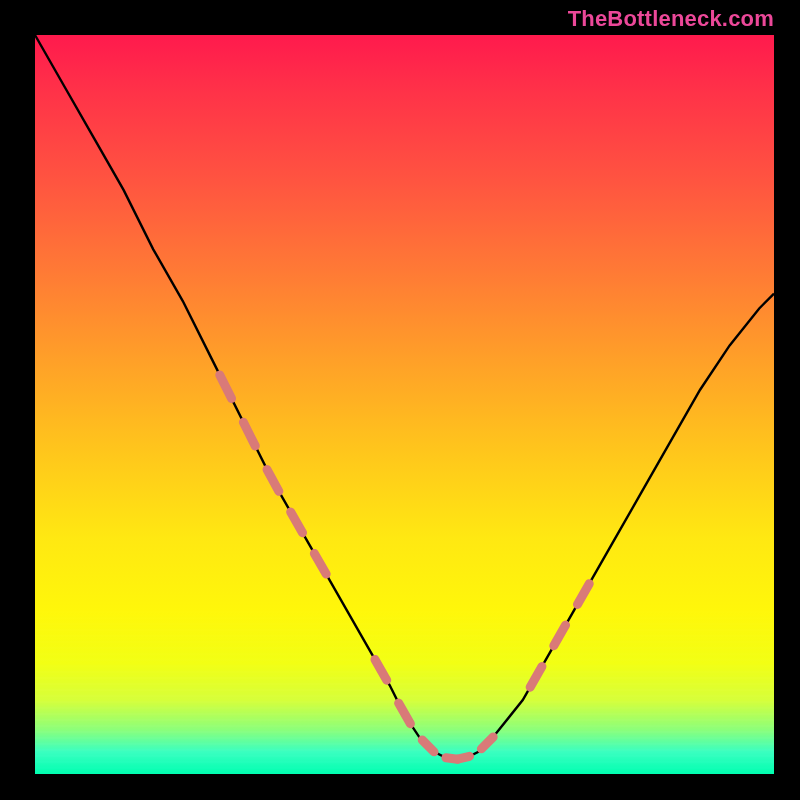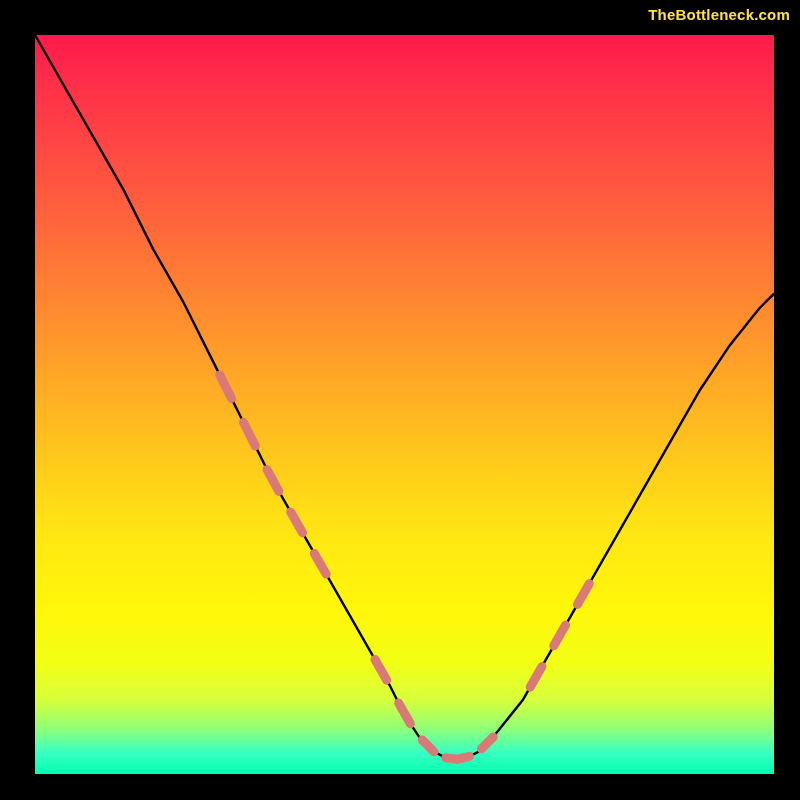--- a/index.html
+++ b/index.html
@@ -57,23 +57,23 @@
       rgba(255,255,255,0.10) 2px,
       rgba(255,255,255,0.00) 2px,
       rgba(255,255,255,0.00) 6px
     );
     mix-blend-mode: soft-light;
     opacity: 0.5;
   }
   .watermark {
     position: absolute;
     top: 6px;
-    right: 10px;
-    color: #fde047;
-    font-size: 15px;
+    right: 26px;
+    color: #ec4899;
+    font-size: 22px;
     font-weight: 600;
     letter-spacing: 0.2px;
     user-select: none;
   }
   svg.curve {
     position: absolute;
     left: 0;
     top: 0;
     width: 100%;
     height: 100%;

